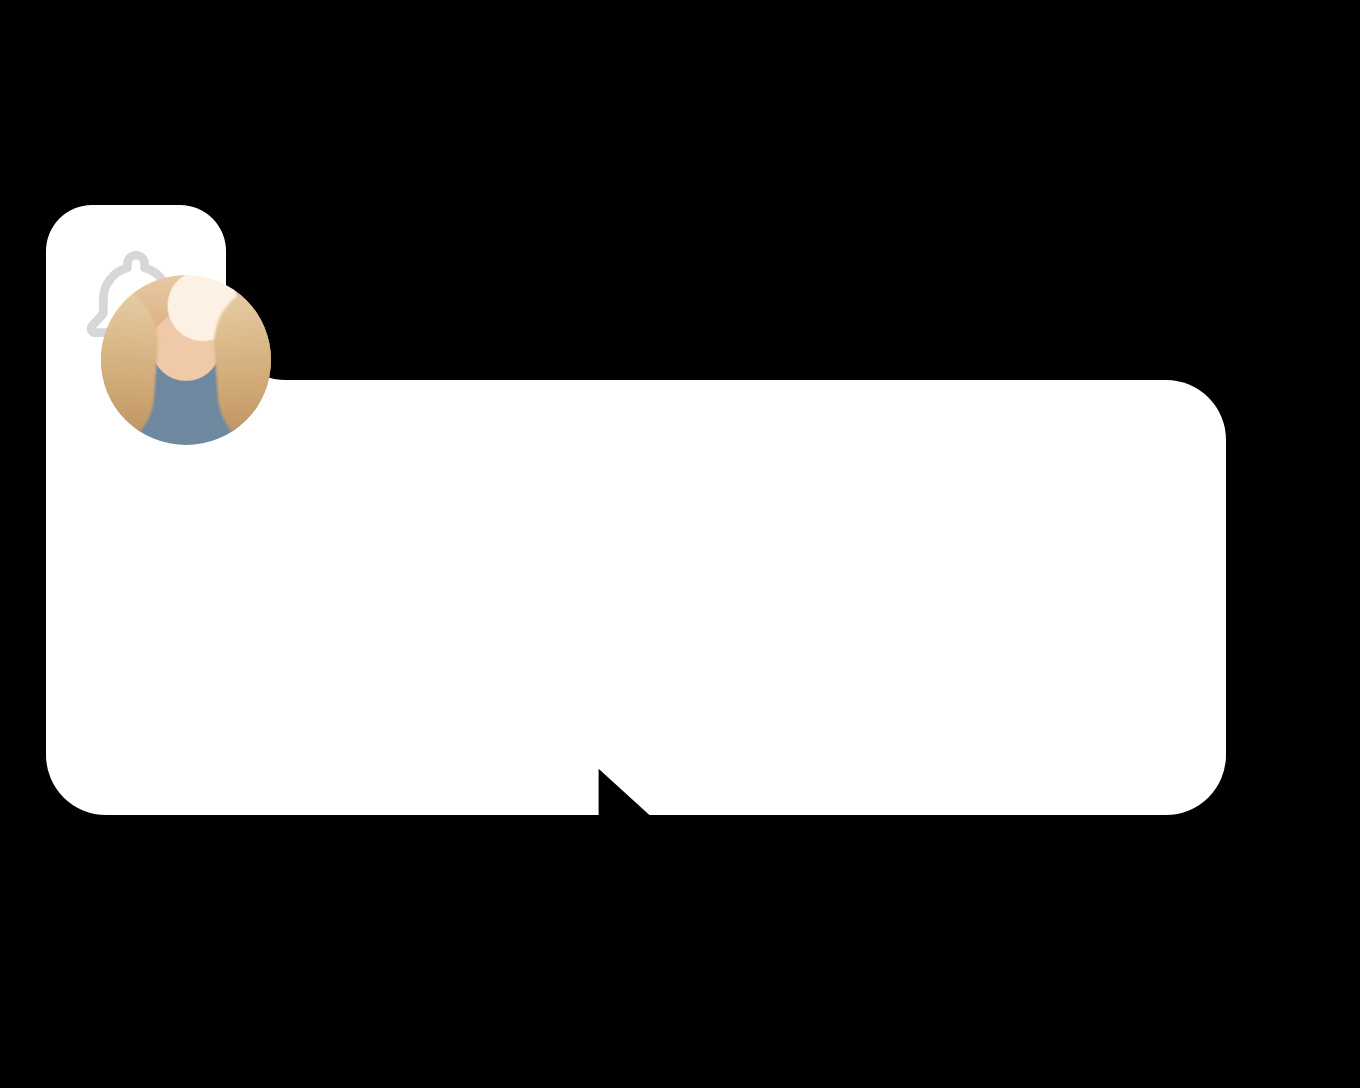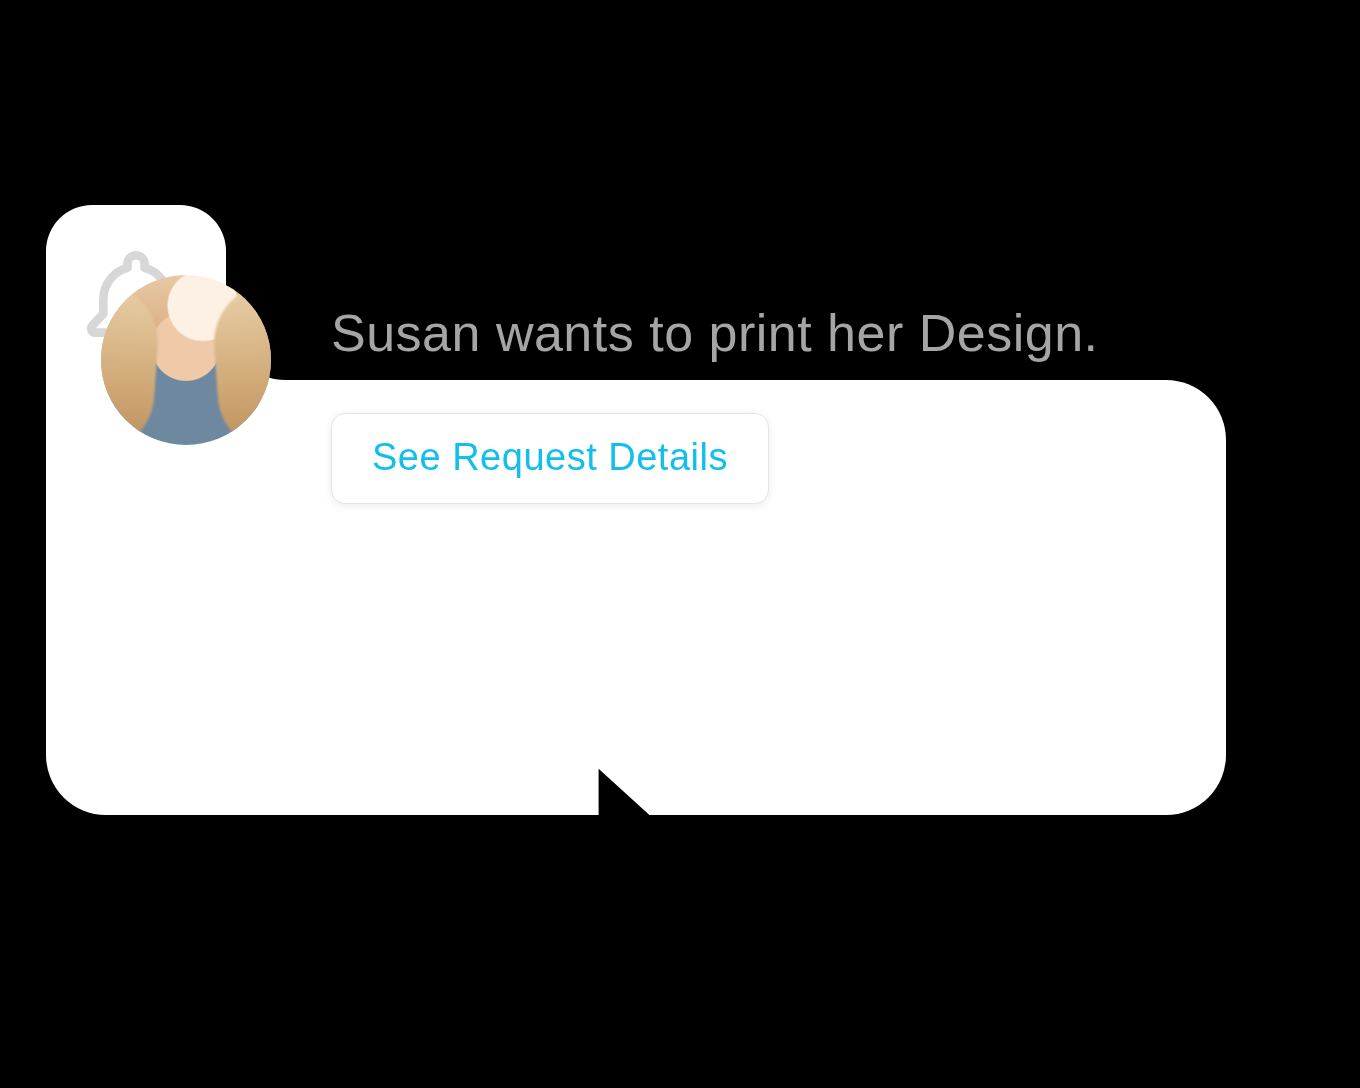--- a/index.html
+++ b/index.html
@@ -155,23 +155,19 @@
       <svg viewBox="0 0 64 64" width="110" height="110">
         <path d="M32 6c-2.8 0-5 2.2-5 5v2.3C18.8 15.5 13 22.9 13 31.5V40l-6.5 7c-1.4 1.5-.3 4 1.8 4h47.4c2.1 0 3.2-2.5 1.8-4L51 40v-8.5c0-8.6-5.8-16-14-18.2V11c0-2.8-2.2-5-5-5z" fill="none" stroke="#D7D7D7" stroke-width="5" stroke-linejoin="round" stroke-linecap="round"></path>
         <path d="M24.5 55c1 4 4 7 7.5 7s6.5-3 7.5-7" fill="none" stroke="#D7D7D7" stroke-width="5" stroke-linecap="round"></path>
       </svg>
       <div class="badge">1</div>
     </div>
   </div>
 
   <div class="content">
     <div class="avatar"></div>
-    <div class="text-col">
-      <div class="message">Susan wants to print her Design.</div>
-      <button class="action-btn">See Request Details</button>
-    </div>
   </div>
 
 </div>
 
 <svg class="cursor" viewBox="0 0 50 72">
   <polygon points="2,2 2,60 17,47 27,70 37,66 27,43 47,43" fill="#000"></polygon>
 </svg>
 
 </body></html>

